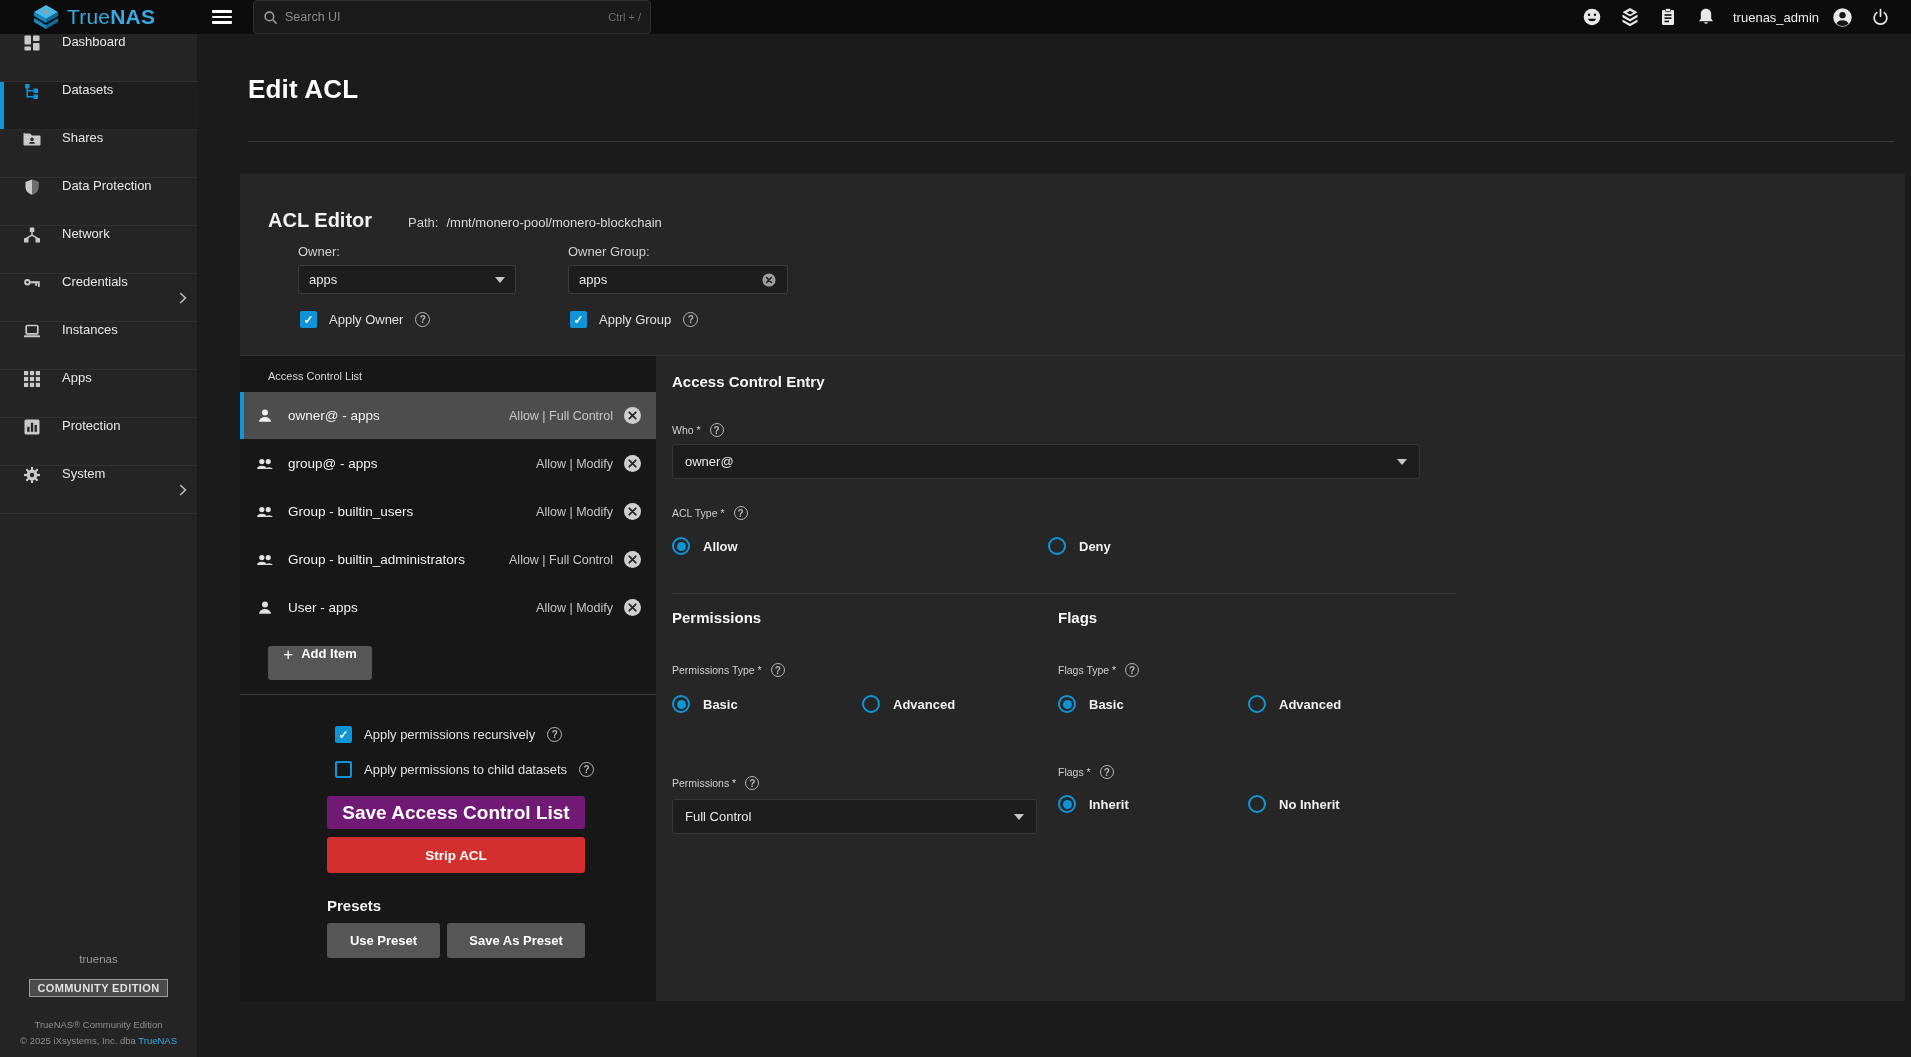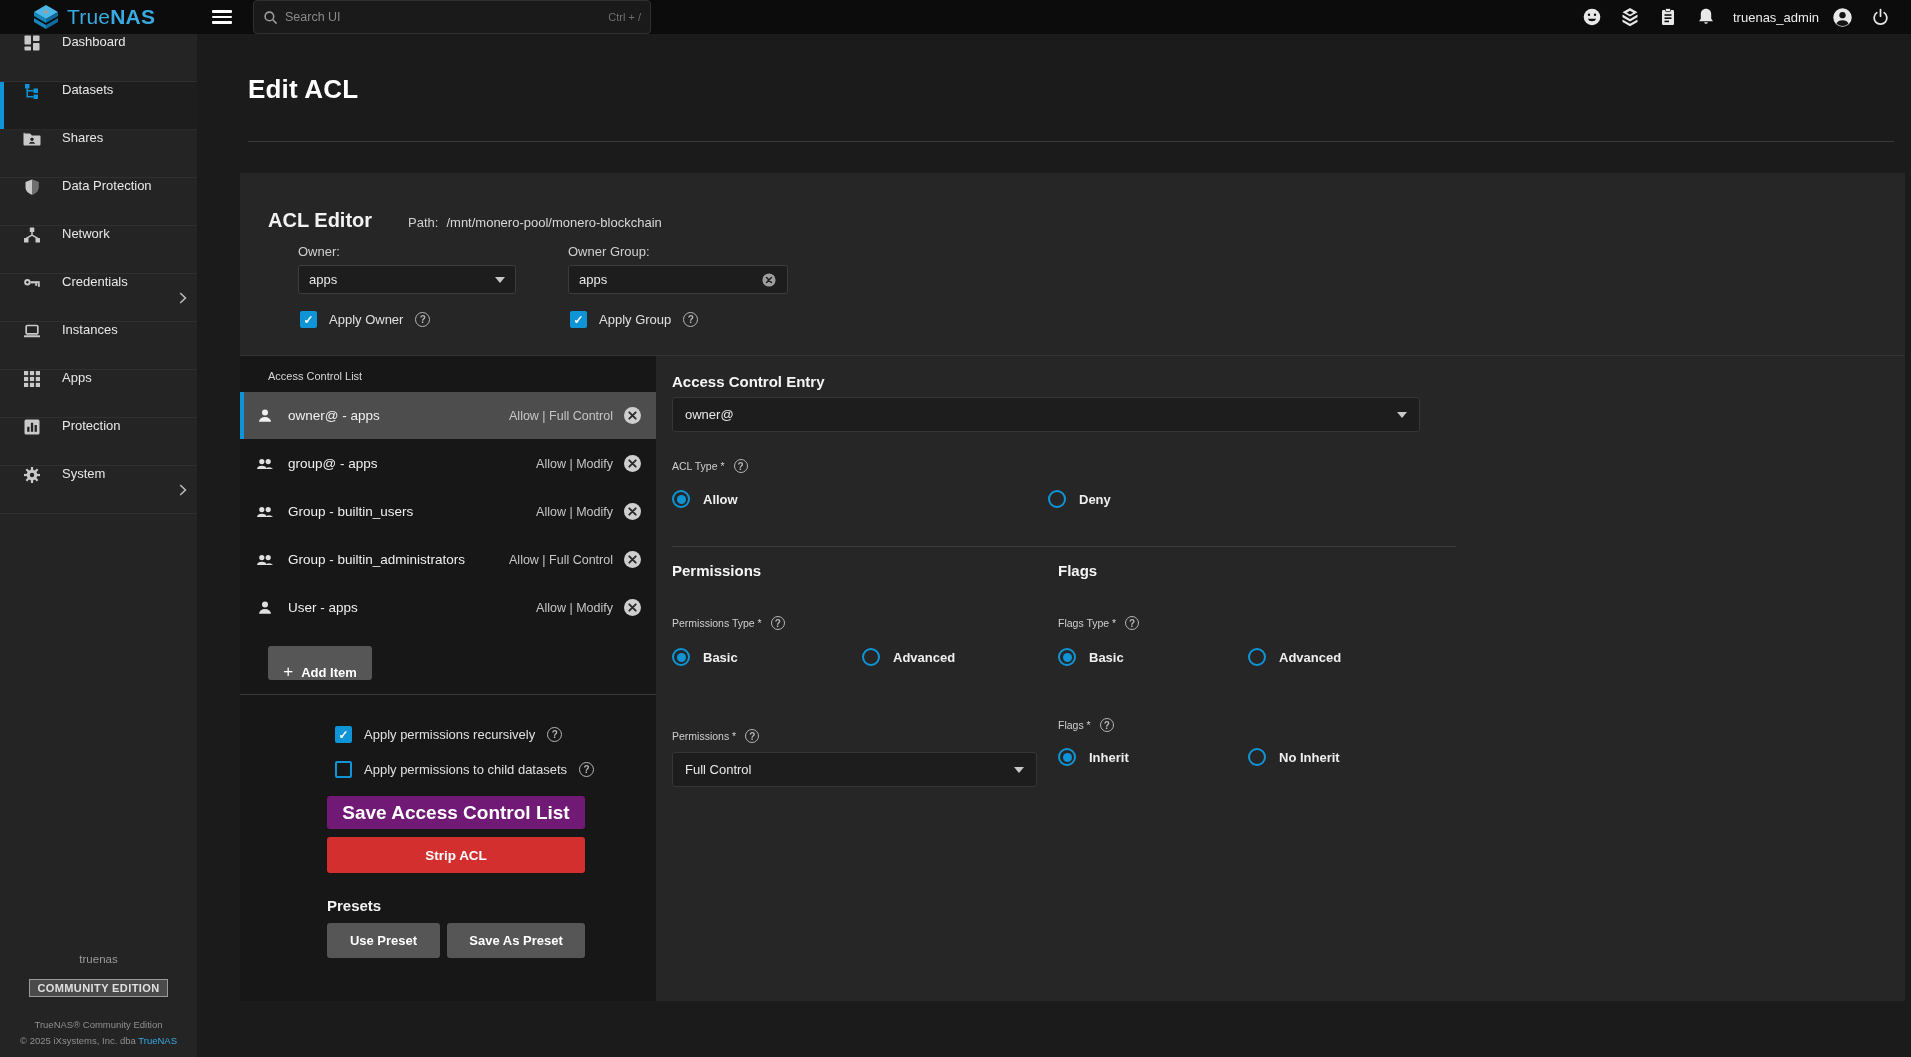--- a/index.html
+++ b/index.html
@@ -125,21 +125,21 @@
   .acl-item.selected { background: #4d4d4d; }
   .acl-item.selected::before { content: ""; position: absolute; left: 0; top: 0; bottom: 0; width: 4px; background: #0f95d7; }
   .acl-item .who-ic { width: 18px; height: 18px; margin-right: 14px; flex-shrink: 0; }
   .acl-item .who-name { font-size: 13.5px; color: #f0f0f0; flex: 1; }
   .acl-item .perm-text { font-size: 12.5px; color: #c6c6c6; margin-right: 10px; white-space: nowrap; }
   .cancel-ic { width: 19px; height: 19px; cursor: pointer; flex-shrink: 0; }
 
   .add-item-btn {
     margin: 15px 0 0 28px; height: 34px; width: 104px; background: #565656; border: none;
     border-radius: 3px; color: #ffffff; font-size: 13px; font-weight: 700; cursor: pointer;
-    display: flex; align-items: flex-end; justify-content: center; gap: 8px;
+    display: flex; align-items: flex-start; justify-content: center; gap: 8px;
     font-family: "Liberation Sans", sans-serif;
   }
   .plus-ic::before { content: "+"; font-size: 17px; font-weight: 400; line-height: 1; }
   .list-divider { border-bottom: 1px solid #3a3a3a; margin-top: 14px; }
 
   .opt-row { display: flex; align-items: center; gap: 12px; margin: 0 0 0 95px; }
   .opt-row.first { margin-top: 31px; }
   .opt-row + .opt-row { margin-top: 18px; }
   .opt-label { font-size: 13px; color: #e0e0e0; }
 
@@ -579,20 +579,24 @@
           <div class="presets-heading">Presets</div>
           <div class="preset-btn-row">
             <button class="btn preset-btn use-preset-btn">Use Preset</button>
             <button class="btn preset-btn save-preset-btn">Save As Preset</button>
           </div>
         </div>
 
         <div class="ace-panel">
           <div class="section-heading">Access Control Entry</div>
 
+          <div class="tiny-label who-label">
+            <span>Who *</span>
+            <span class="help"></span>
+          </div>
           <div class="who-select">
             <span class="grow" style="flex:1;">owner@</span>
             <span class="caret"></span>
           </div>
 
           <div class="tiny-label acltype-label">
             <span>ACL Type *</span>
             <span class="help"></span>
           </div>
           <div class="radio-row">

